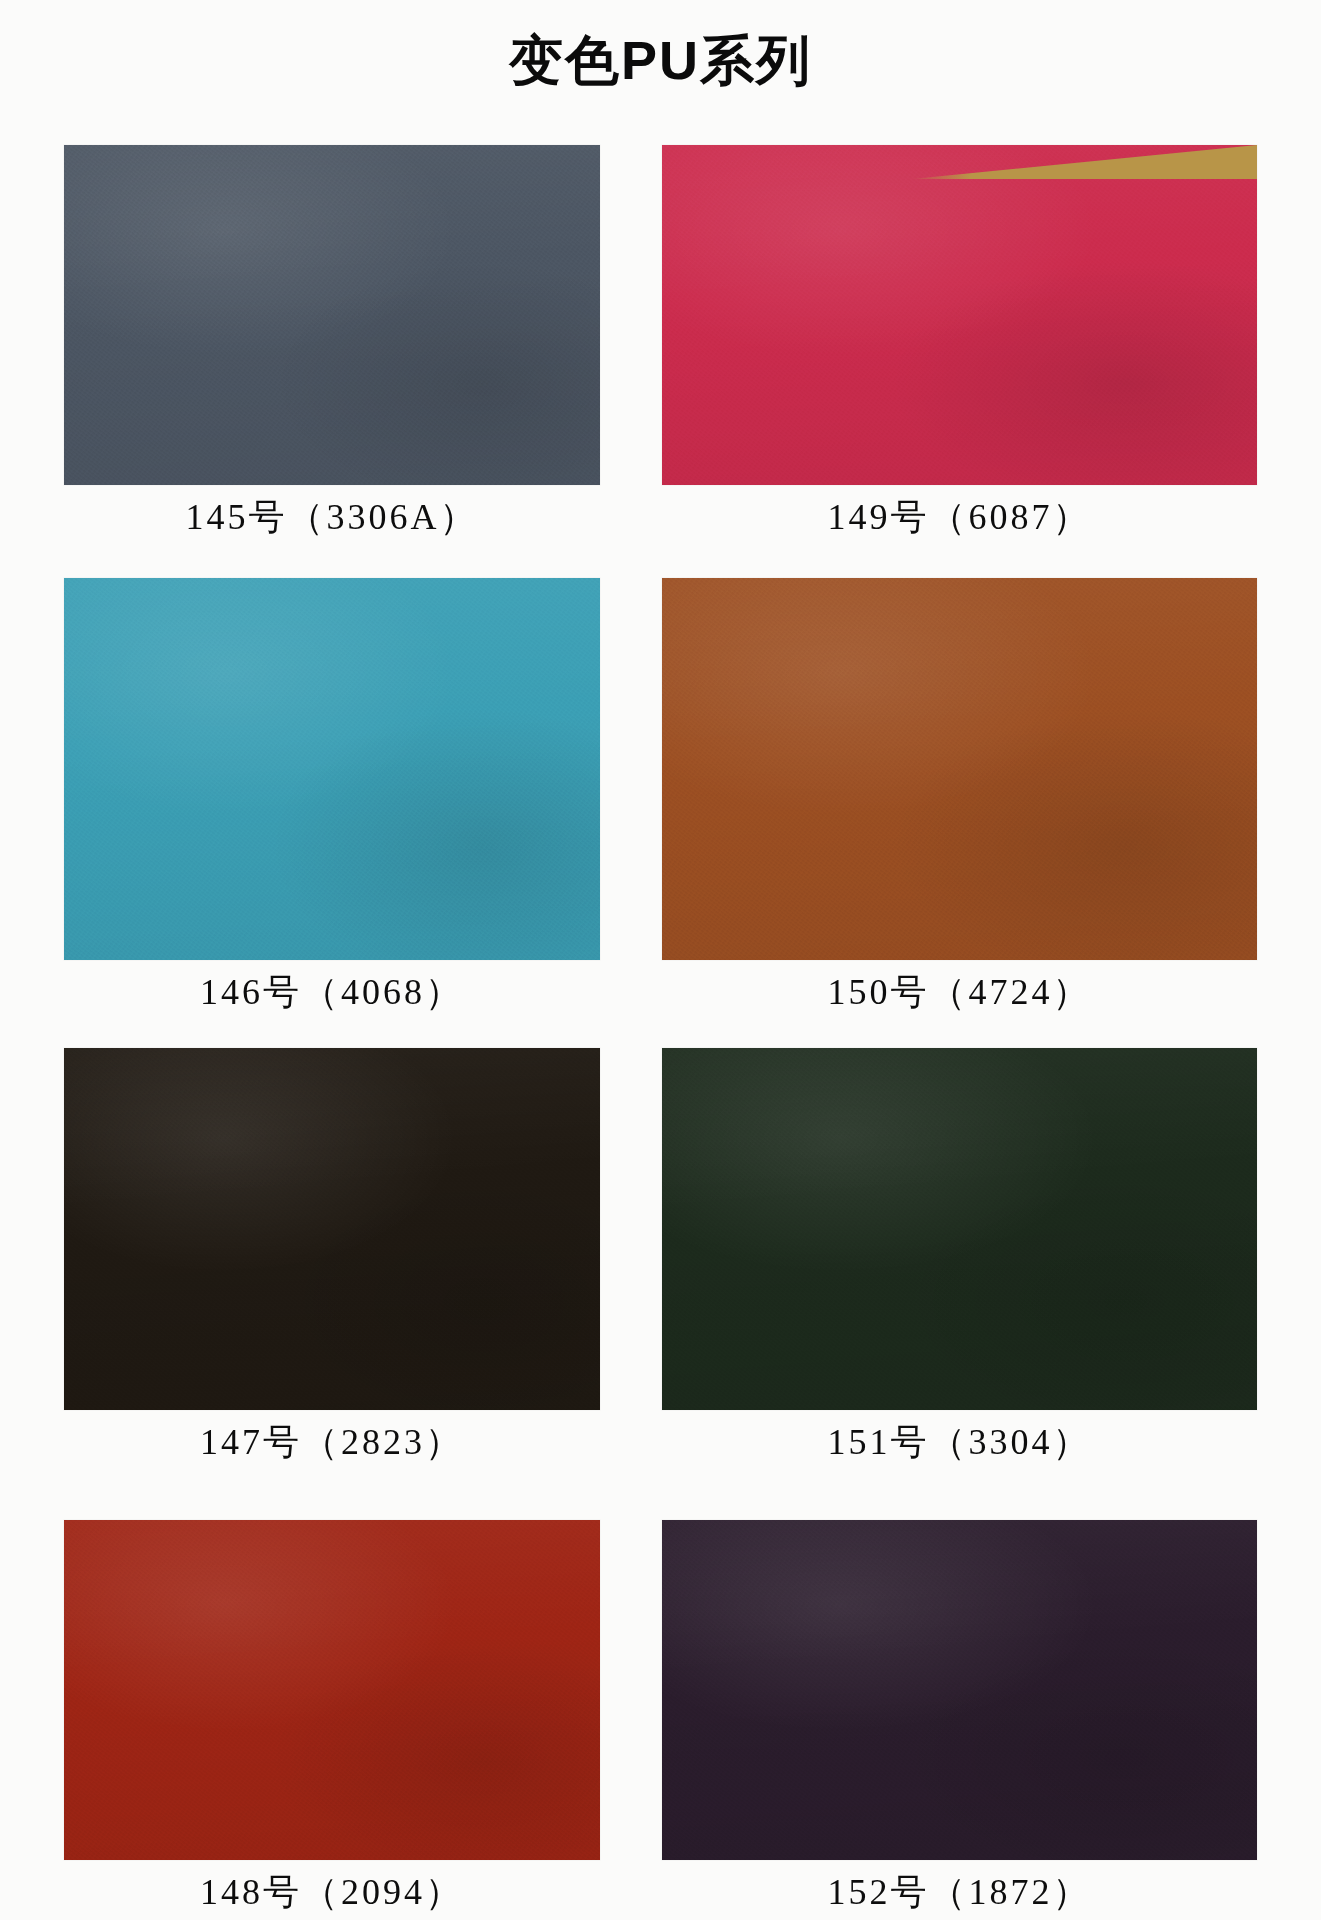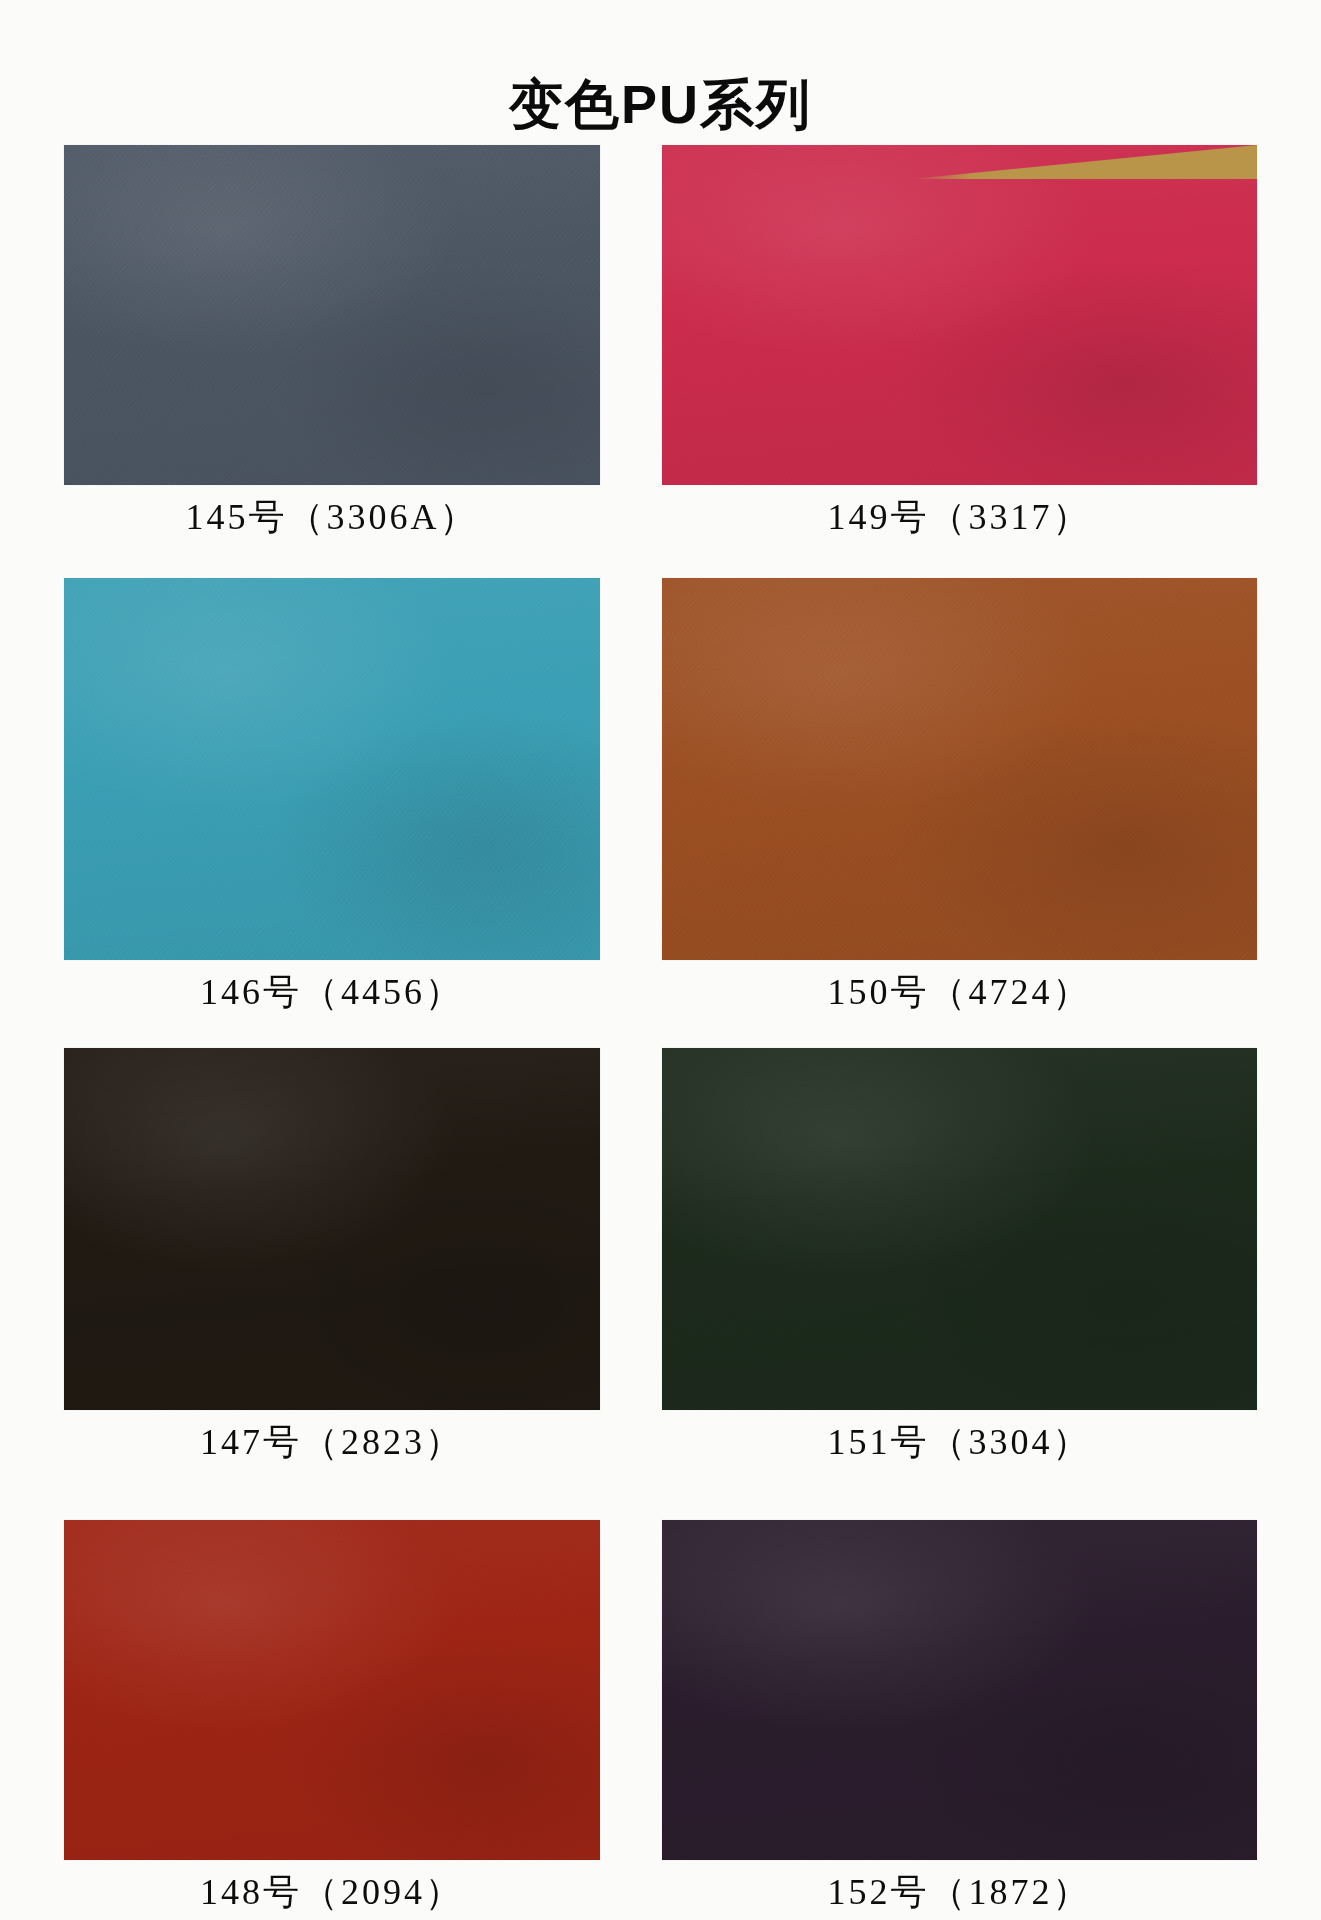--- a/index.html
+++ b/index.html
@@ -30,21 +30,20 @@
     left: 0;
     width: 1321px;
     text-align: center;
     font-family: "Liberation Sans", "DejaVu Sans", sans-serif;
     font-weight: bold;
     font-size: 54px;
     letter-spacing: 2px;
     color: #0b0b0b;
     line-height: 1.2;
     user-select: none;
-    margin-top: 44px;
   }
 
   
   .grid {
     position: absolute;
     top: 145px;
     left: 64px;
     width: 1193px;
     height: 1760px;
     padding-left: 24px;
@@ -141,30 +140,30 @@
     <div class="cell col-l cap-1">
       <div class="caption">145号（3306A）</div>
     </div>
 
     <div class="cell col-r row-1">
       <div class="swatch" style="background-color: rgb(204, 43, 77);">
         <div class="corner-strip" style="display: block; background: linear-gradient(98deg, rgba(0, 0, 0, 0) 0%, rgb(184, 149, 72) 18%, rgb(184, 149, 72) 85%, rgb(184, 149, 72) 100%);"></div>
       </div>
     </div>
     <div class="cell col-r cap-1">
-      <div class="caption">149号（3317）</div>
+      <div class="caption">149号（6087）</div>
     </div>
 
     <div class="cell col-l row-2">
       <div class="swatch" style="background-color: rgb(59, 159, 181);">
         
       </div>
     </div>
     <div class="cell col-l cap-2">
-      <div class="caption">146号（4456）</div>
+      <div class="caption">146号（4068）</div>
     </div>
 
     <div class="cell col-r row-2">
       <div class="swatch" style="background-color: rgb(156, 79, 34);">
         
       </div>
     </div>
     <div class="cell col-r cap-2">
       <div class="caption">150号（4724）</div>
     </div>

